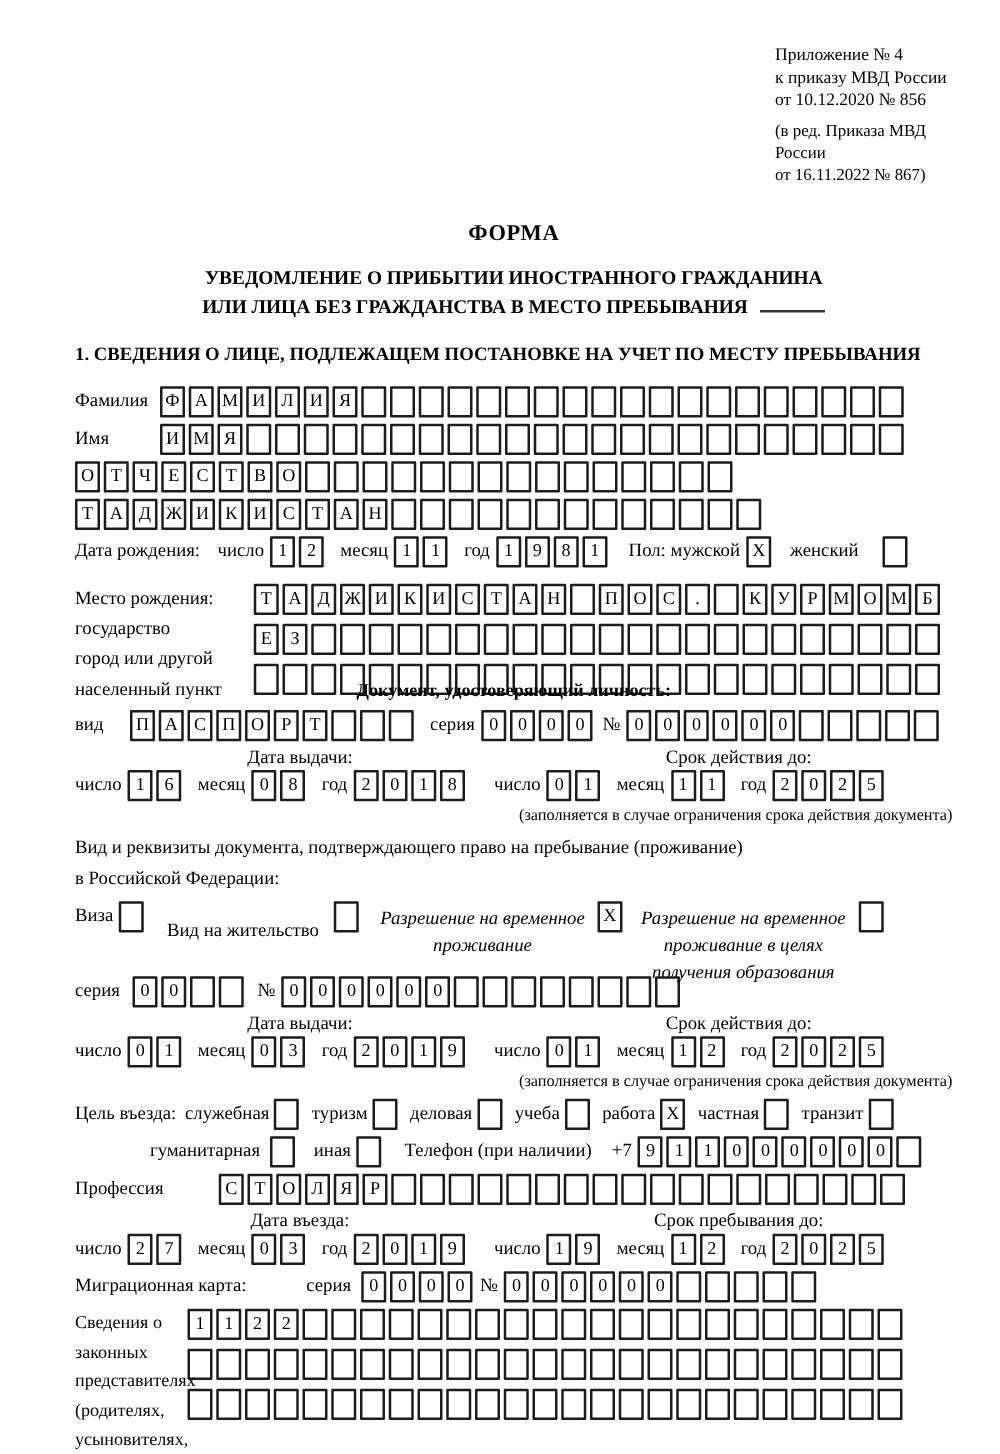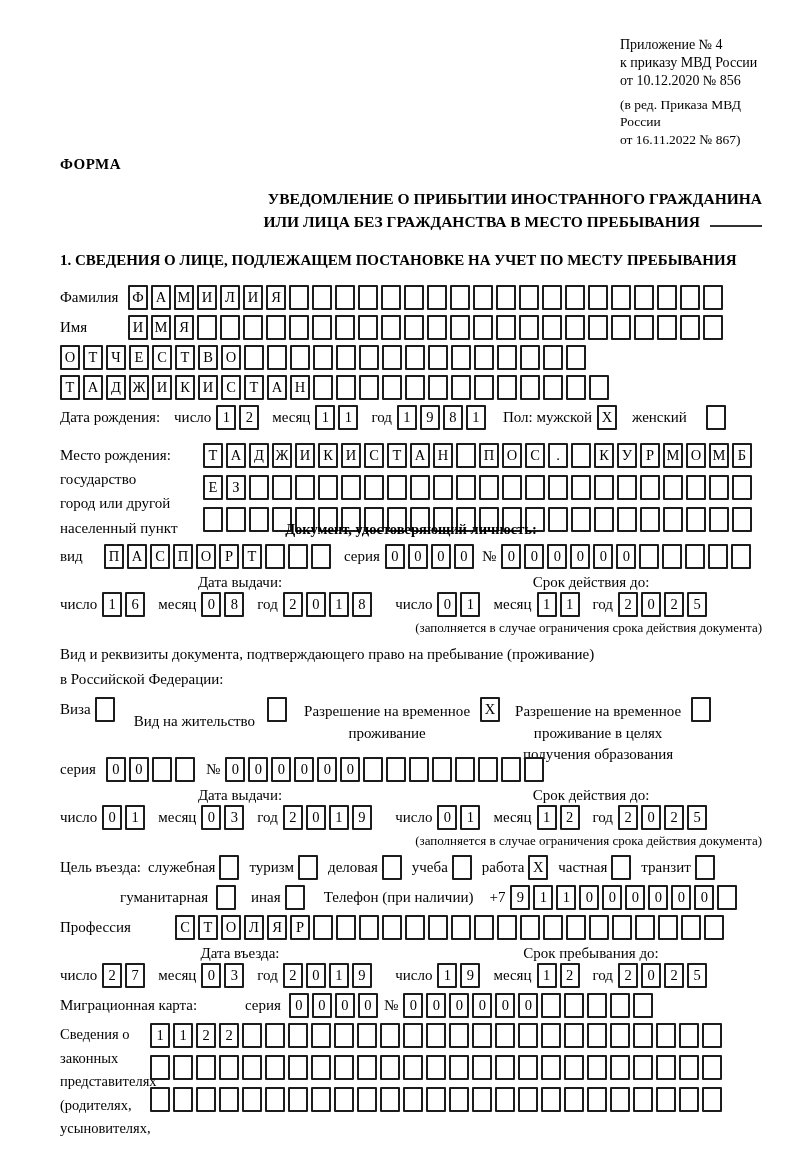--- a/index.html
+++ b/index.html
@@ -19,37 +19,37 @@
     font-size:14.5px; line-height:1;
     font-family:"Liberation Serif", serif;
   }
   .row { display:flex; align-items:center; margin-bottom:5px; }
   .row-top { display:flex; align-items:flex-start; margin-bottom:5px; }
   .lbl { flex:none; }
   
   .corner { margin-left:560px; font-size:14px; line-height:1.3; }
   .corner .small { font-size:13.5px; }
   .corner .gap { height:5px; }
-  .forma { text-align:left; font-weight:bold; font-size:15px; letter-spacing:0.5px; margin-top:8px; }
-  .title { text-align:right; font-weight:bold; font-size:15.5px; line-height:1.5; margin-top:14px; }
+  .forma { text-align:center; font-weight:bold; font-size:18px; letter-spacing:0.5px; margin-top:28px; }
+  .title { text-align:center; font-weight:bold; font-size:15.5px; line-height:1.5; margin-top:14px; }
   .blank-line { display:inline-block; width:52px; border-bottom:2.5px solid #333; margin-left:10px; vertical-align:baseline; }
   .sect { font-weight:bold; font-size:15px; margin-top:18px; margin-bottom:16px; }
   .center-bold { text-align:center; font-weight:bold; font-size:14.5px; margin:2px 0 6px 0; }
   .note { text-align:right; font-size:13px; margin-top:-2px; margin-bottom:6px; }
   .dlbl { margin:0 5px 0 10px; flex:none; }
   .half-l { width:360px; text-align:center; }
   .half-r { flex:1; text-align:center; }
   .dates { display:flex; align-items:center; margin-bottom:5px; }
   .dgrp { display:flex; align-items:center; }
   .dgrp .dlbl:first-child { margin-left:0; }
   .dates .right { margin-left:auto; margin-right:52px; }
   .lines div { line-height:1.62; }
   .opt { margin-left:7px; flex:none; }
   .opt-box { margin-left:4px; flex:none; }
-  .ctr { text-align:center; line-height:1.45; }
+  .ctr { text-align:center; line-height:1.45;font-style:italic; }
   .cellrows > .cells { margin-bottom:7px; }
   .cellrows { display:flex; flex-direction:column; }
 </style>
 </head>
 <body>
 
 <div class="page">
 
   <div class="corner">
     <div>Приложение № 4</div>

